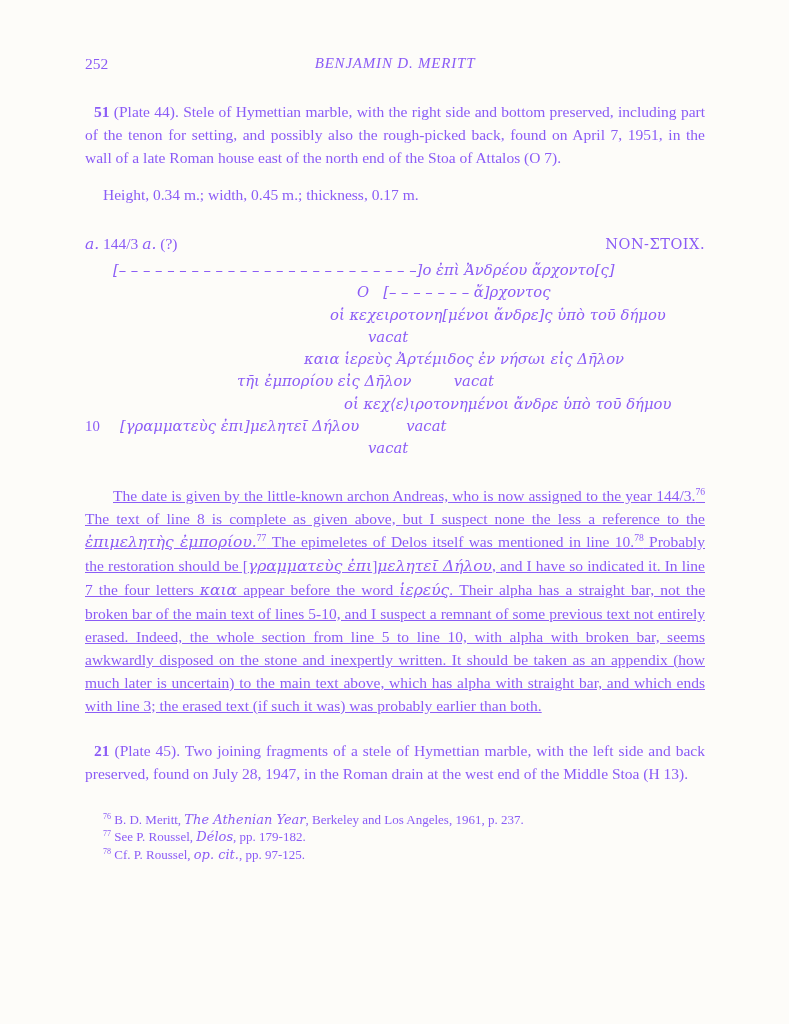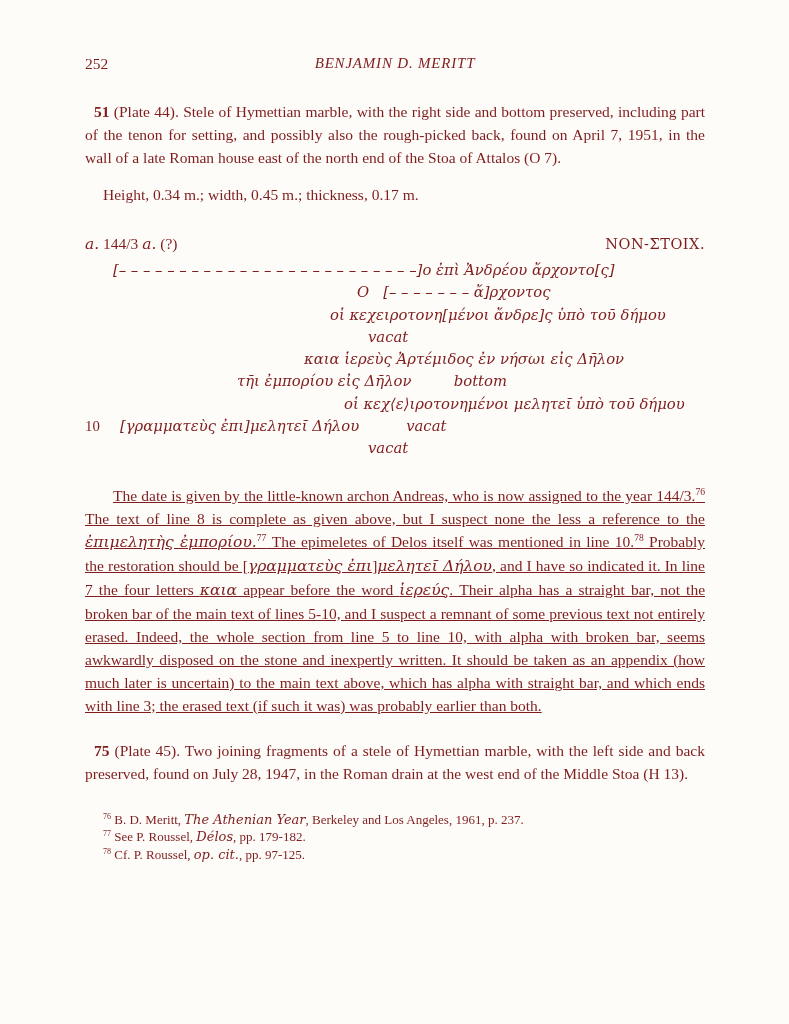--- a/index.html
+++ b/index.html
@@ -7,21 +7,21 @@
     margin: 0;
     padding: 0;
     background: #f7f6f2;
   }
   .page {
     position: relative;
     width: 789px;
     height: 1024px;
     margin: 0 auto;
     background: #fdfcf9;
-    color: #7f1d1d;
+    color: #8b5cf6;
     box-sizing: border-box;
     padding: 52px 84px 30px 85px;
     font-family: "Liberation Serif", "DejaVu Serif", serif;
     font-size: 15.5px;
     line-height: 23px;
     overflow: hidden;
   }
   .running-header {
     position: relative;
     height: 22px;
@@ -123,29 +123,29 @@
     <span class="date-label"><span class="greek" style="font-style: italic;">a.</span><span> 144/3 </span><span class="greek" style="font-style: italic;">a.</span><span> (?)</span></span>
     <span class="stoich-label greek">NON-ΣΤΟΙΧ.</span>
   </div>
 
   <div class="inscription">
     <div class="insc-line l1">[– – – – – – – – – – – – – – – – – – – – – – – – –]ο ἐπὶ Ἀνδρέου ἄρχοντο[ς]</div>
     <div class="insc-line l2">Ο   [– – – – – – – ἄ]ρχοντος</div>
     <div class="insc-line l3">οἱ κεχειροτονη[μένοι ἄνδρε]ς ὑπὸ τοῦ δήμου</div>
     <div class="insc-line l4">vacat</div>
     <div class="insc-line l7">καια ἱερεὺς Ἀρτέμιδος ἐν νήσωι εἰς Δῆλον</div>
-    <div class="insc-line l8">τῆι ἐμπορίου εἰς Δῆλον         bottom</div>
-    <div class="insc-line l9">οἱ κεχ⟨ε⟩ιροτονημένοι μελητεῖ ὑπὸ τοῦ δήμου</div>
+    <div class="insc-line l8">τῆι ἐμπορίου εἰς Δῆλον         vacat</div>
+    <div class="insc-line l9">οἱ κεχ⟨ε⟩ιροτονημένοι ἄνδρε ὑπὸ τοῦ δήμου</div>
     <div class="insc-line l10"><span class="insc-num">10</span><span>[γραμματεὺς ἐπι]μελητεῖ Δήλου          vacat</span></div>
     <div class="insc-line l11">vacat</div>
   </div>
 
   <p class="para discussion-para"><span>The date is given by the little-known archon Andreas, who is now assigned to the year 144/3.</span><sup>76</sup><span> The text of line 8 is complete as given above, but I suspect none the less a reference to the </span><span class="greek" style="font-style: italic;">ἐπιμελητὴς ἐμπορίου.</span><sup>77</sup><span> The epimeletes of Delos itself was mentioned in line 10.</span><sup>78</sup><span> Probably the restoration should be [</span><span class="greek" style="font-style: italic;">γραμματεὺς ἐπι</span><span>]</span><span class="greek" style="font-style: italic;">μελητεῖ Δήλου</span><span>, and I have so indicated it.  In line 7 the four letters </span><span class="greek" style="font-style: italic;">καια</span><span> appear before the word </span><span class="greek" style="font-style: italic;">ἱερεύς</span><span>.  Their alpha has a straight bar, not the broken bar of the main text of lines 5-10, and I suspect a remnant of some previous text not entirely erased.  Indeed, the whole section from line 5 to line 10, with alpha with broken bar, seems awkwardly disposed on the stone and inexpertly written.  It should be taken as an appendix (how much later is uncertain) to the main text above, which has alpha with straight bar, and which ends with line 3; the erased text (if such it was) was probably earlier than both.</span></p>
 
-  <p class="para entry52-para"><span style="font-weight: bold;">75</span><span> (Plate 45).  Two joining fragments of a stele of Hymettian marble, with the left side and back preserved, found on July 28, 1947, in the Roman drain at the west end of the Middle Stoa (H 13).</span></p>
+  <p class="para entry52-para"><span style="font-weight: bold;">21</span><span> (Plate 45).  Two joining fragments of a stele of Hymettian marble, with the left side and back preserved, found on July 28, 1947, in the Roman drain at the west end of the Middle Stoa (H 13).</span></p>
 
   <div class="footnotes">
     <p class="footnote"><sup>76</sup><span> B. D. Meritt, </span><span class="greek" style="font-style: italic;">The Athenian Year</span><span>, Berkeley and Los Angeles, 1961, p. 237.</span></p>
     <p class="footnote"><sup>77</sup><span> See P. Roussel, </span><span class="greek" style="font-style: italic;">Délos</span><span>, pp. 179-182.</span></p>
     <p class="footnote"><sup>78</sup><span> Cf. P. Roussel, </span><span class="greek" style="font-style: italic;">op. cit.</span><span>, pp. 97-125.</span></p>
   </div>
 
 </div>
 
 </body></html>

